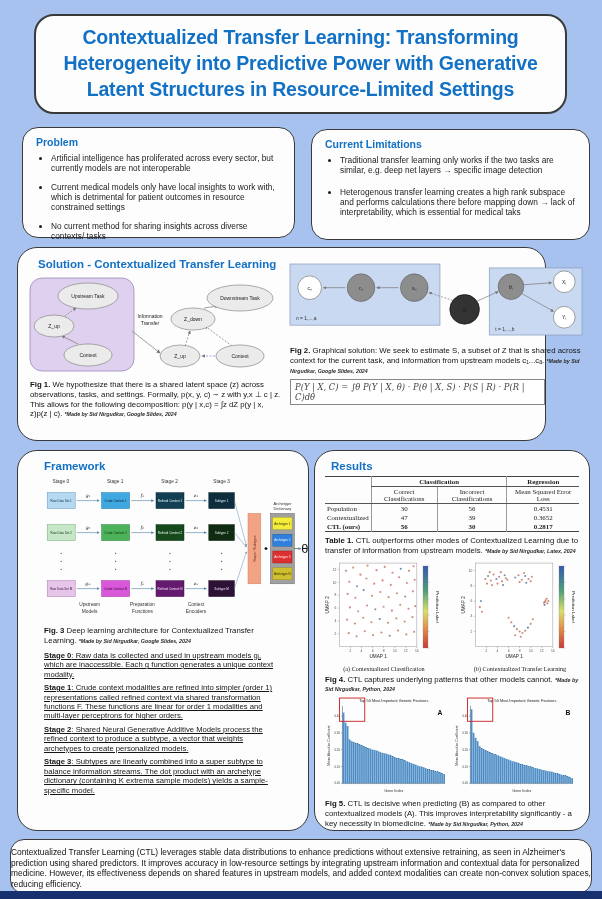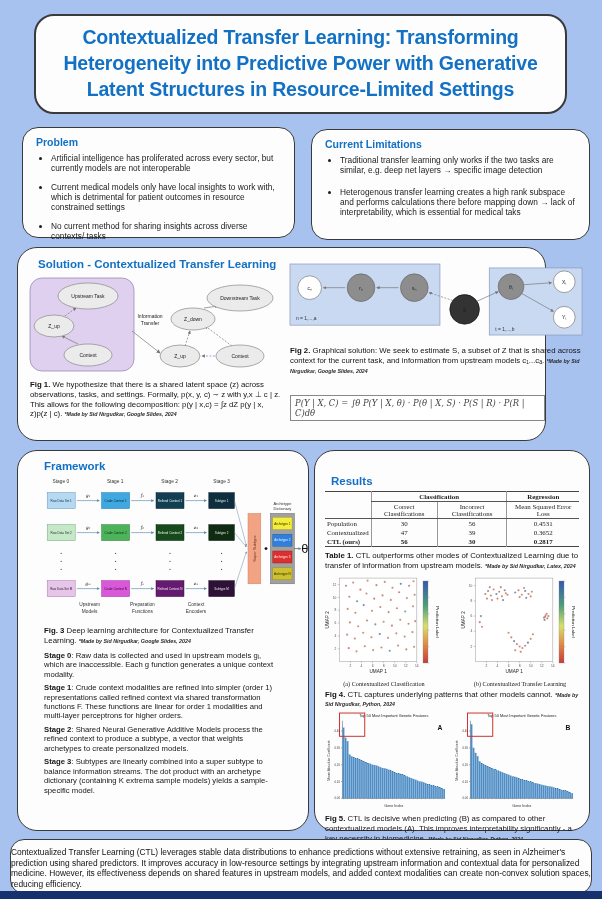--- a/index.html
+++ b/index.html
@@ -22,21 +22,21 @@
   .formula{display:inline-block;border:1px solid #888;padding:2px 4px;margin-top:3px;
        font-family:"DejaVu Serif",serif;font-style:italic;font-size:8.4px;color:#444;background:#fff;}
   
   text{font-family:"Liberation Sans",sans-serif;}
   .t6{font-size:6px;text-anchor:middle;fill:#333;}
   .t5{font-size:5px;text-anchor:middle;fill:#333;}
   .bt{font-size:3.8px;text-anchor:middle;}
   .ml{font-size:5.5px;font-style:italic;font-family:"DejaVu Serif",serif;text-anchor:middle;fill:#222;}
   .nl{font-size:5px;text-anchor:middle;fill:#222;}
   .plate-lab{font-size:5px;fill:#333;}
-  .stage-p{font-size:7.7px;line-height:1.23;margin:0 0 4px 0;color:#161616;}
+  .stage-p{font-size:7.7px;line-height:1.23;margin:0 0 4px 0;color:#161616;text-decoration:underline;}
   .stage-p b{font-weight:bold;}
   .rtable{width:100%;border-collapse:collapse;font-family:"Liberation Serif",serif;
        font-size:6.9px;color:#222;border-top:1.3px solid #444;border-bottom:1.3px solid #444;}
   .rtable th,.rtable td{padding:1px 2px;text-align:center;font-weight:normal;}
   .rtable .vl{border-left:0.8px solid #999;}
   .rtable .hd{border-bottom:0.8px solid #555;font-weight:bold;}
   .rtable .sub{border-bottom:0.8px solid #555;}
   .rtable .nm{text-align:left;}
   .rtable .boldrow td{font-weight:bold;}
   .figrow{display:flex;justify-content:space-between;align-items:flex-start;}
@@ -140,21 +140,21 @@
     <circle cx="280" cy="58" r="11" fill="#ffffff" stroke="#777" stroke-width="0.7"></circle>
     <text x="280" y="60" class="nl">Yₜ</text>
     <text x="210" y="72" class="plate-lab">t = 1,...,b</text>
   </svg>
 
   <p class="cap" style="position:absolute;left:272px;top:98px;width:296px;">
     <b>Fig 2.</b>
     <span>Graphical solution: We seek to estimate S, a subset of Z that is shared across context for the current task, and information from upstream models c₁...cₐ.</span>
     <span class="attr">*Made by Sid Nirgudkar, Google Slides, 2024</span>
   </p>
-  <div class="formula" style="position:absolute;left:272px;top:144px;font-style:italic;">P(Y | X, C) = ∫θ P(Y | X, θ) · P(θ | X, S) · P(S | R) · P(R | C)dθ</div>
+  <div class="formula" style="position:absolute;left:272px;top:128px;font-style:italic;">P(Y | X, C) = ∫θ P(Y | X, θ) · P(θ | X, S) · P(S | R) · P(R | C)dθ</div>
 </div>
 
 <div class="box" style="left:17px;top:450px;width:292px;height:381px;border-radius:20px;padding:9px 26px;">
   <h2 class="sec">Framework</h2>
 
   <svg width="264" height="146" viewBox="0 0 330 180" style="margin-top:2px;">
     <defs>
       <marker id="ar3" viewBox="0 0 6 6" refX="5" refY="3" markerWidth="4.5" markerHeight="4.5" orient="auto">
         <path d="M0,0 L6,3 L0,6 z" fill="#5a8aa8"></path>
       </marker>
@@ -258,21 +258,21 @@
     <b>Fig. 3</b>
     <span>Deep learning architecture for Contextualized Transfer Learning.</span>
     <span class="attr">*Made by Sid Nirgudkar, Google Slides, 2024</span>
   </p>
   <p class="stage-p"><b>Stage 0</b><span>: Raw data is collected and used in upstream models gᵢ, which are inaccessible. Each g function generates a unique context modality.</span></p>
   <p class="stage-p"><b>Stage 1</b><span>: Crude context modalities are refined into simpler (order 1) representations called refined context via shared transformation functions F. These functions are linear for order 1 modalities and multi-layer perceptrons for higher orders.</span></p>
   <p class="stage-p"><b>Stage 2</b><span>: Shared Neural Generative Additive Models process the refined context to produce a subtype, a vector that weights archetypes to create personalized models.</span></p>
   <p class="stage-p"><b>Stage 3</b><span>: Subtypes are linearly combined into a super subtype to balance information streams. The dot product with an archetype dictionary (containing K extrema sample models) yields a sample-specific model.</span></p>
 </div>
 
-<div class="box" style="left:314px;top:450px;width:276px;height:381px;border-radius:20px;padding:24px 10px;">
+<div class="box" style="left:314px;top:450px;width:276px;height:381px;border-radius:20px;padding:9px 10px;">
   <h2 class="sec" style="margin-left:6px;">Results</h2>
 
   <table class="rtable" style="margin-top:4px;">
     <tbody>
         <tr>
       <th></th>
       <th colspan="2" class="vl hd">Classification</th>
       <th class="vl hd">Regression</th>
     </tr>
     <tr>

